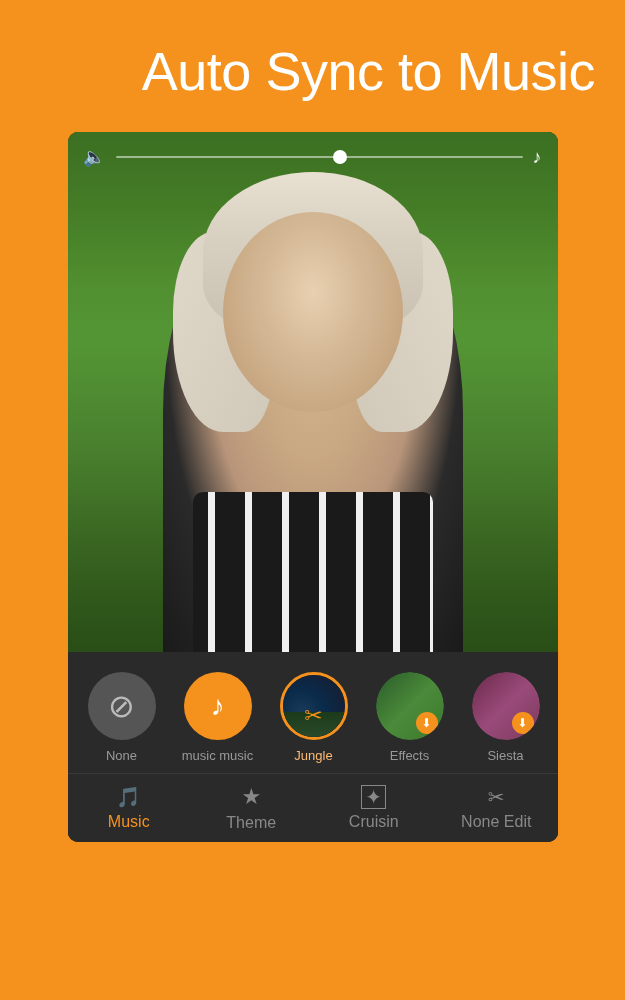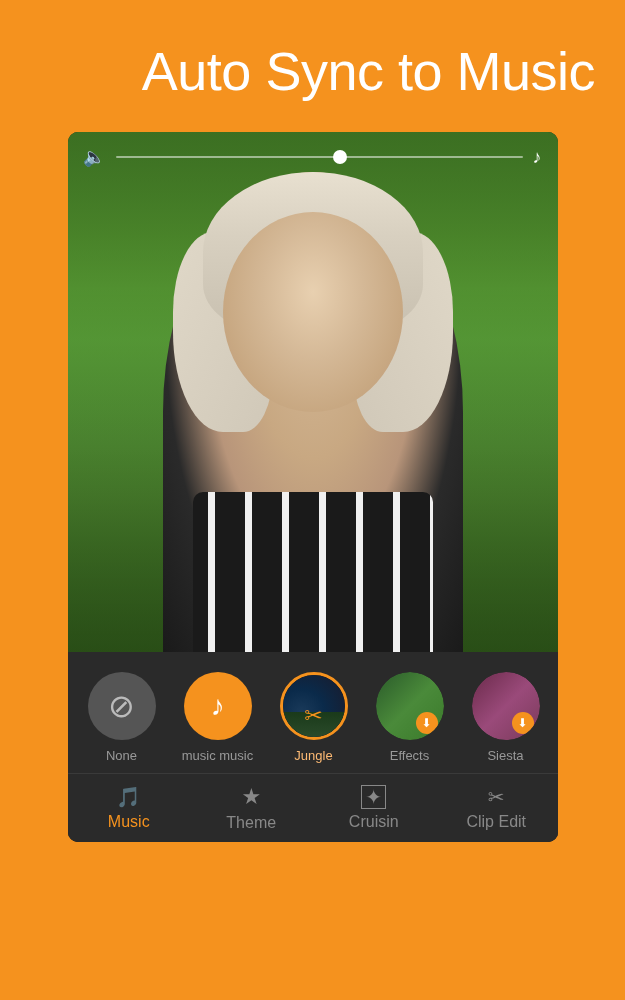--- a/index.html
+++ b/index.html
@@ -435,18 +435,18 @@
         <span class="nav-label">Theme</span>
       </div>
 
       <div class="nav-item">
         <span class="nav-icon" style="font-size:20px;border:1.5px solid #888;padding:1px 3px;line-height:1;">✦</span>
         <span class="nav-label">Cruisin</span>
       </div>
 
       <div class="nav-item">
         <span class="nav-icon" style="font-size:20px;">✂</span>
-        <span class="nav-label">Clip Edit</span>
+        <span class="nav-label">None Edit</span>
       </div>
 
     </div>
   </div>
 </div>
 
 </body></html>

